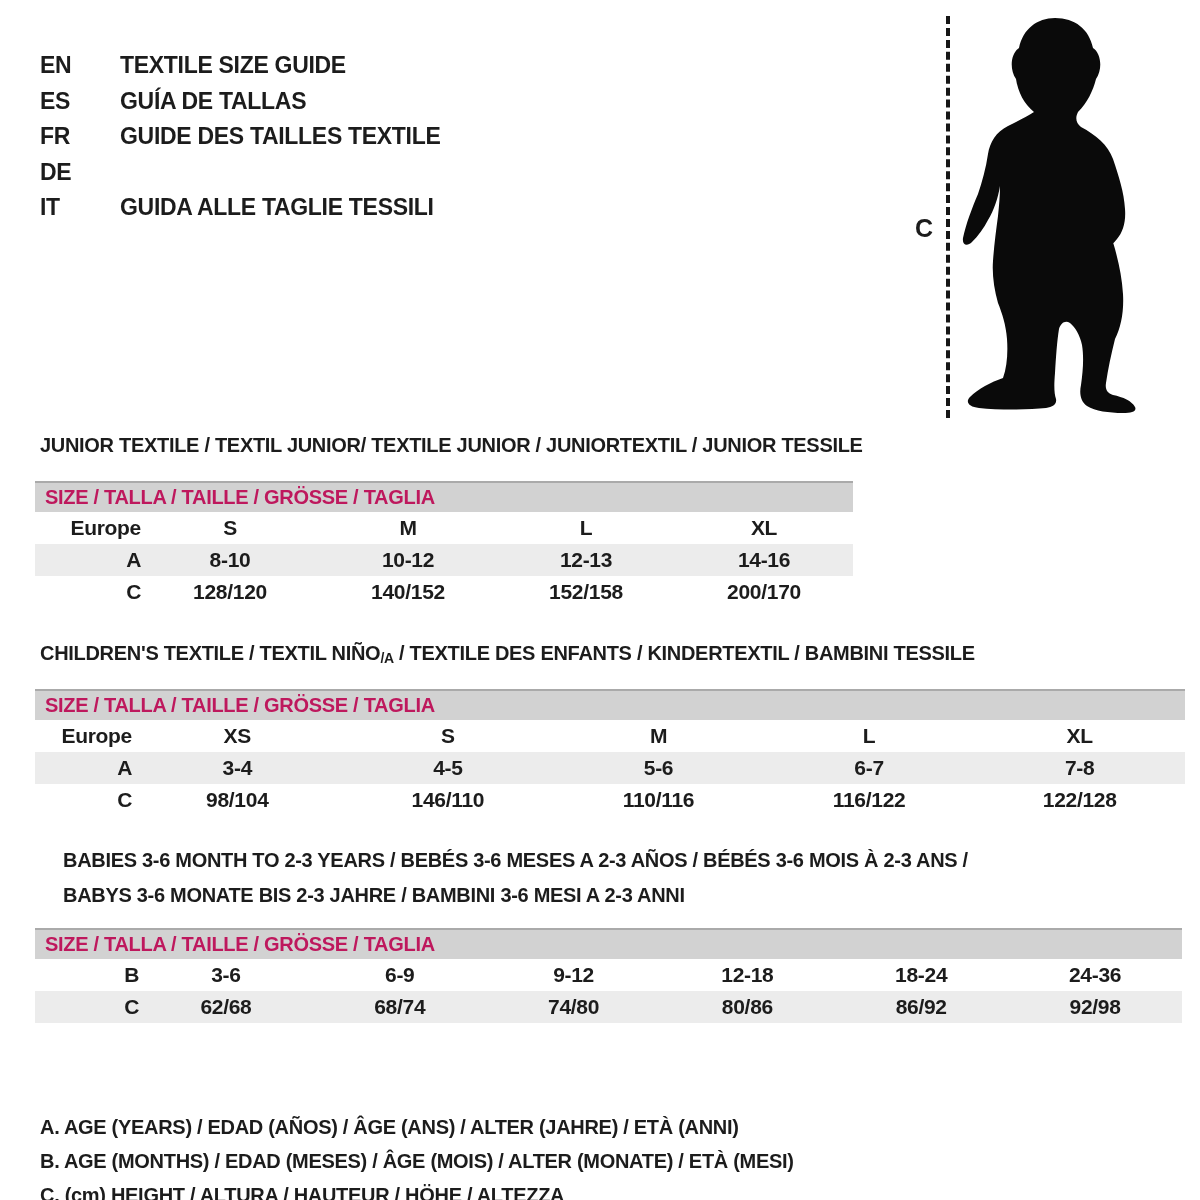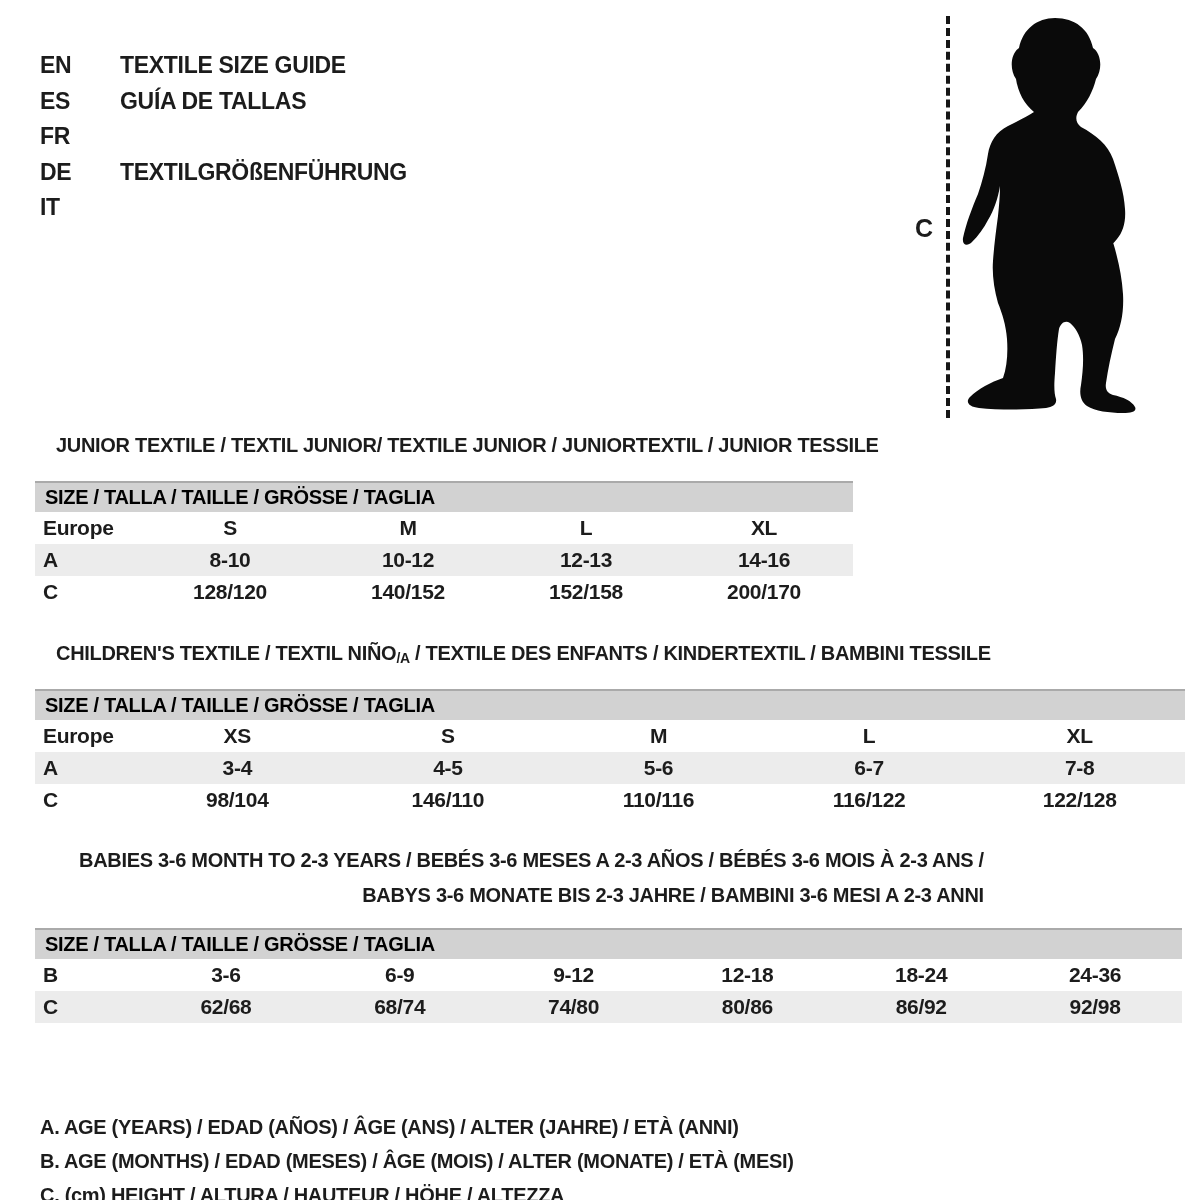--- a/index.html
+++ b/index.html
@@ -26,39 +26,39 @@
     text-align: center; font-size: 25px;
   }
   .dash-line {
     position: absolute; left: 946px; top: 16px; height: 402px; width: 0;
     border-left: 4px dashed #161616;
   }
   .silhouette { position: absolute; left: 960px; top: 16px; }
 
   
   .section-title {
-    position: absolute; left: 56px;
-    font-size: 20px; letter-spacing: -0.3px; white-space: nowrap; text-align: right;
+    position: absolute; left: 40px;
+    font-size: 20px; letter-spacing: -0.3px; white-space: nowrap;
   }
   .section-title .small-sub { font-size: 14px; vertical-align: -3px; }
   .two-line { line-height: 35px; margin-left: 23px; }
 
   
   .size-table { position: absolute; border-collapse: collapse; table-layout: fixed; }
   .size-table .hdr td {
-    background: #d2d2d2; color: #000000;
+    background: #d2d2d2; color: #be185d;
     border-top: 2px solid #aaaaaa;
     height: 30px; font-size: 20px; padding-left: 10px;
     letter-spacing: -0.3px; text-align: left;
   }
   .size-table td {
     height: 32px; font-size: 21px; letter-spacing: -0.3px;
     text-align: center; vertical-align: middle;
   }
-  .size-table td.rowlabel { text-align: left; padding-left: 8px; }
+  .size-table td.rowlabel { text-align: right; padding-left: 8px; }
   .size-table tr.shaded td { background: #ececec; }
 
   .t-junior  { left: 35px; top: 481px; width: 818px; }
   .t-child   { left: 35px; top: 689px; width: 1150px; }
   .t-babies  { left: 35px; top: 928px; width: 1147px; }
 
   
   .legend { position: absolute; left: 40px; top: 1070px; margin-top: 40px; }
   .legend div { font-size: 20px; line-height: 34px; letter-spacing: -0.3px; white-space: nowrap; }
 </style>
@@ -71,27 +71,28 @@
     <div class="lang-row">
       <span class="lang-code">EN</span>
       <span class="lang-title">TEXTILE SIZE GUIDE</span>
     </div>
     <div class="lang-row">
       <span class="lang-code">ES</span>
       <span class="lang-title">GUÍA DE TALLAS</span>
     </div>
     <div class="lang-row">
       <span class="lang-code">FR</span>
+      <span class="lang-title">GUIDE DES TAILLES TEXTILE</span>
     </div>
     <div class="lang-row">
       <span class="lang-code">DE</span>
-      <span class="lang-title">TEXTILGRÖßENFÜHRUNG</span>
     </div>
     <div class="lang-row">
       <span class="lang-code">IT</span>
+      <span class="lang-title">GUIDA ALLE TAGLIE TESSILI</span>
     </div>
   </div>
 
   <div>
     <span class="height-label">C</span>
     <div class="dash-line"></div>
     <svg class="silhouette" width="180" height="402" viewBox="0 0 180 402" aria-hidden="true">
       <path fill="#0a0a0a" d="
         M95,2
         C115,2 129,13 133,32

